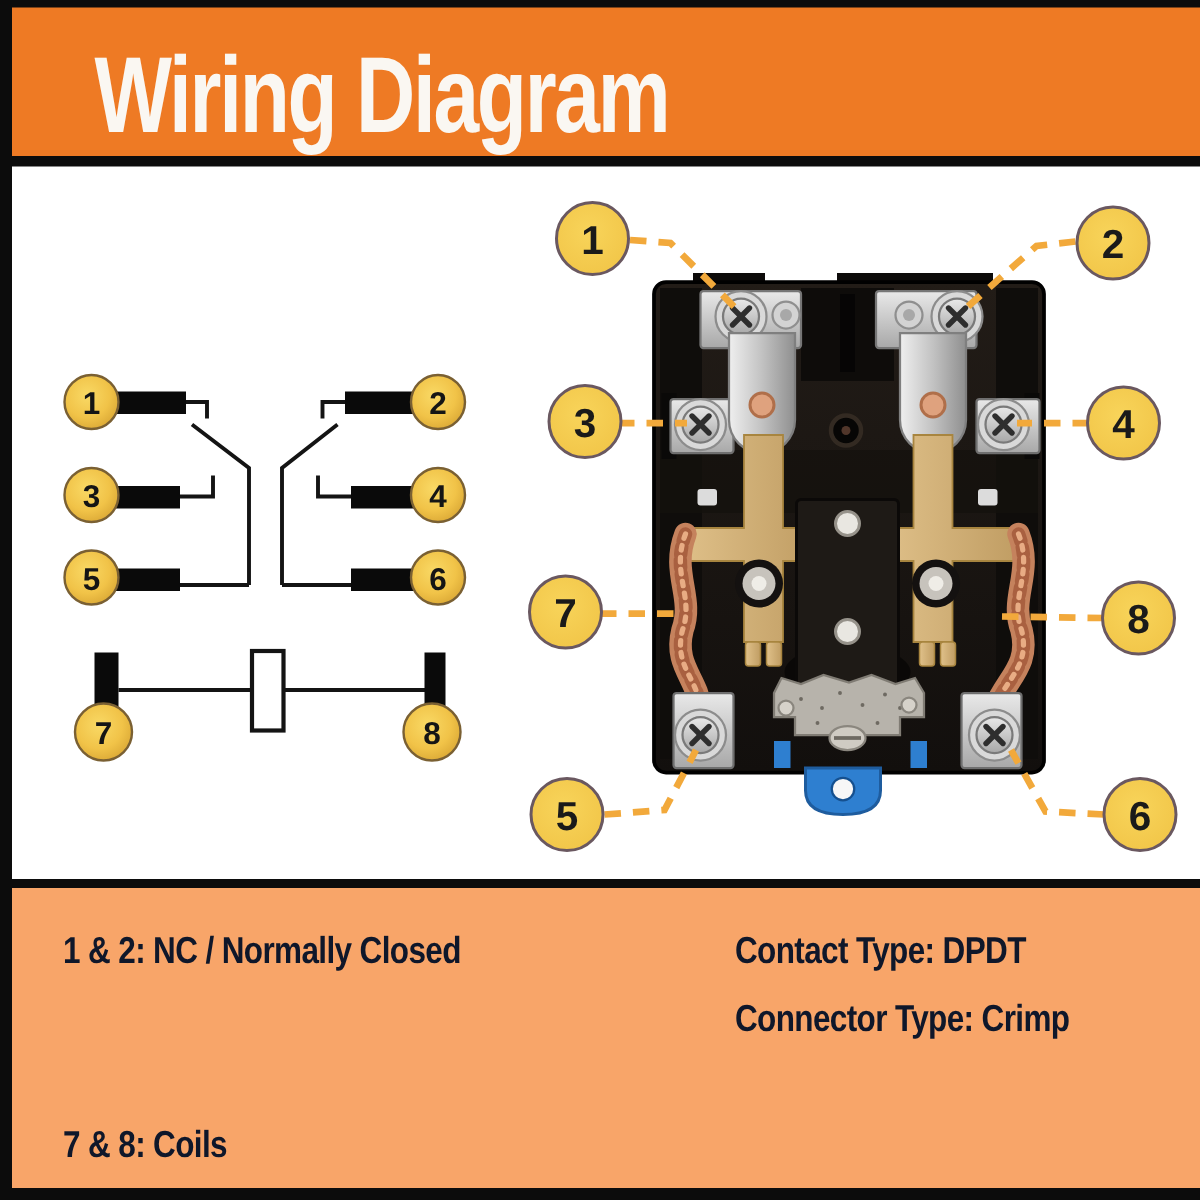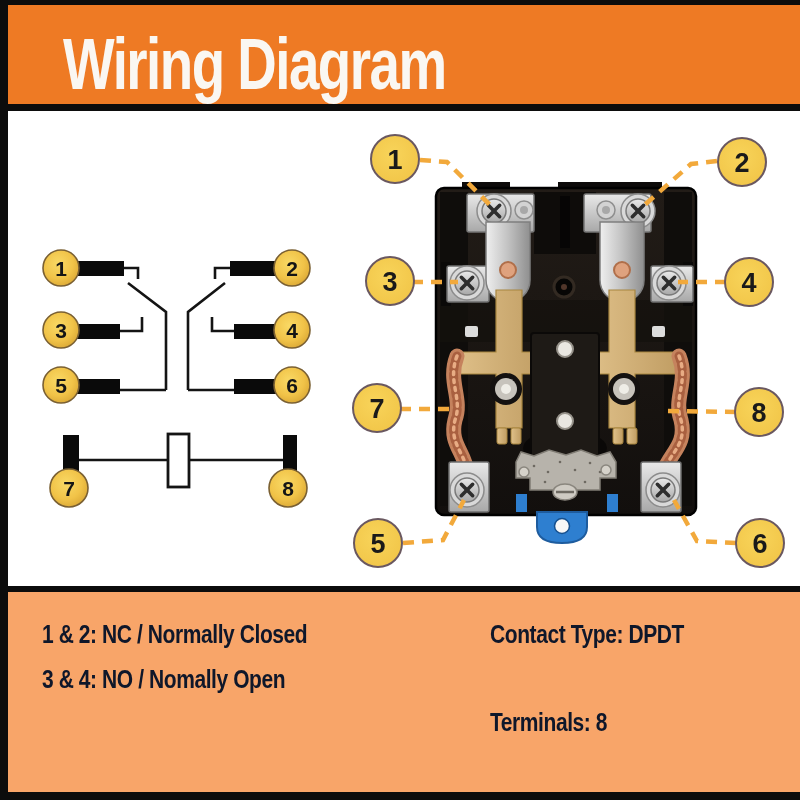--- a/index.html
+++ b/index.html
@@ -313,18 +313,18 @@
         <g>
           <circle cx="760" cy="543" r="24" fill="url(#goldP)" stroke="#6A5860" stroke-width="2"></circle>
           <text x="760" y="553">6</text>
         </g>
       </g>
     </svg>
   </div>
 
   <div class="legend">
     <div class="legend-row lc r1"><span>1 &amp; 2: NC / Normally Closed</span></div>
-    <div class="legend-row lc r2"><span>3 &amp; 4: NO / Nomally Open</span></div>
+    <div class="legend-row lc r4"><span>7 &amp; 8: Coils</span></div>
     <div class="legend-row rc r1"><span>Contact Type: DPDT</span></div>
-    <div class="legend-row rc r3"><span>Terminals: 8</span></div>
+    <div class="legend-row rc r2"><span>Connector Type: Crimp</span></div>
   </div>
 
 </div>
 
 </body></html>

